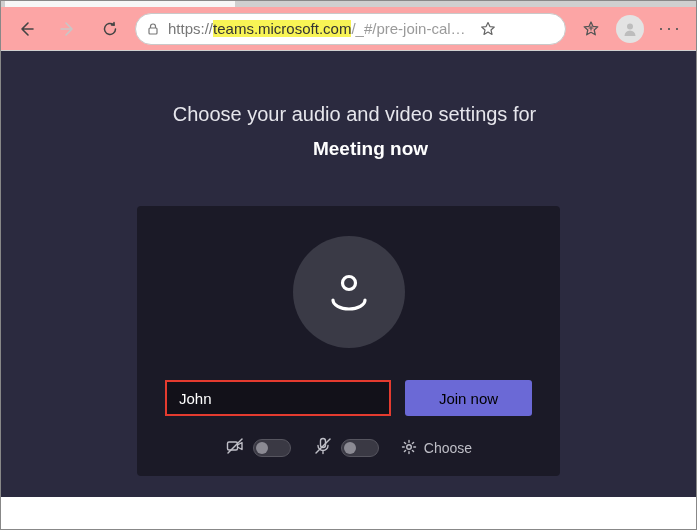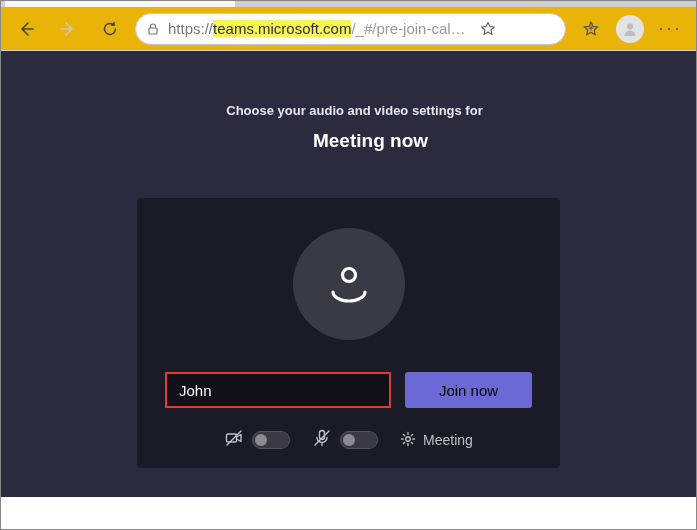--- a/index.html
+++ b/index.html
@@ -7,36 +7,36 @@
     body { border: 1px solid #888; }
     .winbtn { width: 46px; height: 32px; display: flex; align-items: center; justify-content: center; color: #333; }
 
     
     .tabstrip { height: 38px; background: #cfcfcf; display: flex; align-items: flex-end; padding-left: 4px; position: relative; margin-top: -32px; }
     .tabstrip .right-controls { position: absolute; right: 0; top: 0; display: flex; }
     .tab { background: #f7f7f7; height: 34px; min-width: 230px; border-top-left-radius: 6px; border-top-right-radius: 6px; display: flex; align-items: center; padding: 0 10px; gap: 8px; margin-top: 4px; }
     .newtab { width: 30px; height: 30px; display:flex; align-items:center; justify-content:center; color:#444; margin-left:6px; margin-top:4px; }
 
     
-    .toolbar { height: 44px; background: #eab308; display: flex; align-items: center; padding: 0 8px; gap: 8px; border-bottom: 1px solid #d0d0d0; }
+    .toolbar { height: 44px; background: #fca5a5; display: flex; align-items: center; padding: 0 8px; gap: 8px; border-bottom: 1px solid #d0d0d0; }
     .tbtn { width: 34px; height: 34px; display:flex; align-items:center; justify-content:center; color:#555; border-radius:4px; }
     .tbtn.disabled { color: #bdbdbd; }
     .omnibox { flex: 1; height: 32px; background: #fff; border: 1px solid #c9c9c9; border-radius: 16px; display:flex; align-items:center; padding: 0 10px; gap: 8px; overflow:hidden; }
     .lock { color:#666; display:flex; }
     .url { font-size: 15px; color: #777; white-space: nowrap; overflow: hidden; }
     .url .proto { color: #777; }
     .url .hl { background: #f8f455; color: #333; padding: 1px 0; }
     .url .rest { color: #9a9a9a; }
     .star { color:#666; display:flex; padding-left:6px; }
     .avatar { width: 28px; height: 28px; border-radius: 50%; background: #e3e3e3; display:flex; align-items:center; justify-content:center; color:#999; }
     .more { font-size: 18px; letter-spacing: 2px; color:#555; padding: 0 6px; }
 
     
     .content { height: calc(530px - 38px - 44px - 2px); background: #2b2a3f; color: #fff; display:flex; flex-direction:column; align-items:center; padding-top: 52px; }
-    .subtitle { font-size: 13px; font-weight: 700; color: #e6e6ec; margin-left: 12px; }
+    .subtitle { font-size: 20px; font-weight: 400; color: #e6e6ec; margin-left: 12px; }
     .title { font-size: 19px; font-weight: 700; margin-top: 12px; margin-left: 44px; }
 
     .panel { margin-top: 46px; width: 423px; background: #1b1a27; border-radius: 4px; padding: 30px 28px 16px 28px; display:flex; flex-direction:column; align-items:center; }
     .avatar-circle { width: 112px; height: 112px; border-radius: 50%; background: #3a3a46; display:flex; align-items:center; justify-content:center; }
     .avatar-circle svg { stroke: #fff; }
 
     .row-join { display:flex; gap: 14px; margin-top: 32px; width: 100%; justify-content:center; }
     .name-wrap { position: relative; width: 228px; height: 36px; border: 2.5px solid #e43b2f; }
     .name-input { width: 100%; height: 100%; background: #121119; border: none; color: #fff; font-size: 15px; padding: 0 12px; outline: none; }
     .join-btn { width: 128px; height: 36px; background: #6b69d6; color: #000000; border: none; font-size: 15px; border-radius: 3px; }
@@ -158,17 +158,17 @@
             <div class="knob"></div>
           </div>
       </div>
       <div class="devices">
         <span>
           <svg width="16" height="16" viewBox="0 0 16 16" fill="none">
               <circle cx="8" cy="8" r="2.3" stroke="#bfbfc7" stroke-width="1.4"></circle>
               <path d="M8 1.5 V3.2 M8 12.8 V14.5 M1.5 8 H3.2 M12.8 8 H14.5 M3.4 3.4 L4.6 4.6 M11.4 11.4 L12.6 12.6 M12.6 3.4 L11.4 4.6 M4.6 11.4 L3.4 12.6" stroke="#bfbfc7" stroke-width="1.4" stroke-linecap="round"></path>
             </svg>
         </span>
-        <span>Meeting</span>
+        <span>Choose</span>
       </div>
     </div>
   </div>
 </div>
 
 </body></html>

